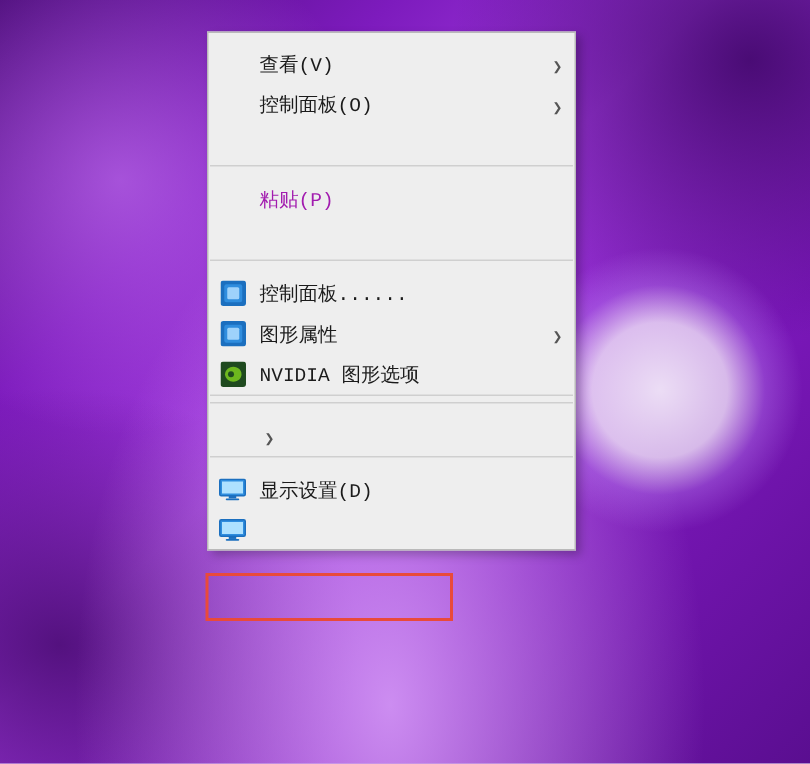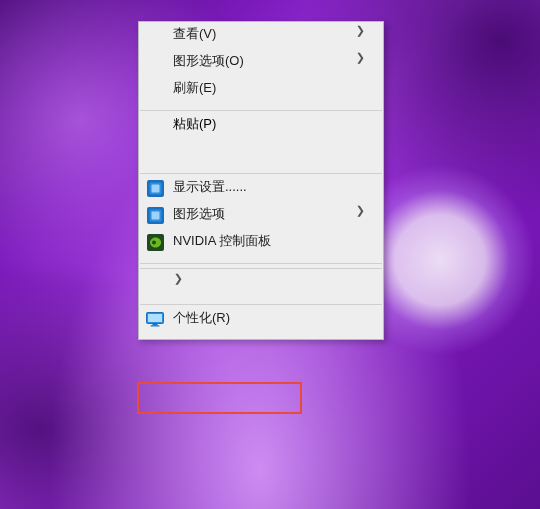--- a/index.html
+++ b/index.html
@@ -26,27 +26,28 @@
     width: 246px;
     background: #eeeeee;
     border: 1px solid #b9b9b9;
     box-shadow: 3px 3px 6px rgba(0,0,0,0.25);
     padding: 3px 0;
   }
 
   .menu-item {
     height: 27px;
     display: flex;
-    align-items: flex-start;
-    padding: 0 18px 0 6px;
+    align-items: flex-end;
+    padding: 0 8px 0 6px;
     color: #1b1b1b;
     white-space: nowrap;
     position: relative;
+    font-family: Liberation Mono, monospace;
   }
-  .menu-item.disabled { color: #000000; }
+  .menu-item.disabled { color: #a21caf; }
 
   .icon-slot {
     width: 20px;
     height: 20px;
     margin-right: 8px;
     flex: 0 0 20px;
     display: flex;
     align-items: center;
     justify-content: center;
   }
@@ -82,79 +83,88 @@
 <body>
 
 <div class="context-menu">
     <div class="menu-item">
       <span class="icon-slot"></span>
       <span class="label">查看(V)</span>
       <span class="submenu-arrow">❯</span>
     </div>
     <div class="menu-item">
       <span class="icon-slot"></span>
-      <span class="label">图形选项(O)</span>
+      <span class="label">控制面板(O)</span>
       <span class="submenu-arrow">❯</span>
     </div>
     <div class="menu-item">
       <span class="icon-slot"></span>
-      <span class="label">刷新(E)</span>
     </div>
     <div class="sep"></div>
     <div class="menu-item disabled">
       <span class="icon-slot"></span>
       <span class="label">粘贴(P)</span>
     </div>
     <div class="menu-item disabled">
       <span class="icon-slot"></span>
     </div>
     <div class="sep"></div>
     <div class="menu-item">
       <span class="icon-slot">
         <svg width="17" height="17" viewBox="0 0 17 17">
           <rect x="0" y="0" width="17" height="17" rx="2" fill="#1b6fbf"></rect>
           <rect x="2.5" y="2.5" width="12" height="12" rx="1.5" fill="#2f8dde"></rect>
           <rect x="4.5" y="4.5" width="8" height="8" rx="1" fill="#9ed2fb"></rect>
         </svg>
       </span>
-      <span class="label">显示设置......</span>
+      <span class="label">控制面板......</span>
     </div>
     <div class="menu-item">
       <span class="icon-slot">
         <svg width="17" height="17" viewBox="0 0 17 17">
           <rect x="0" y="0" width="17" height="17" rx="2" fill="#1b6fbf"></rect>
           <rect x="2.5" y="2.5" width="12" height="12" rx="1.5" fill="#2f8dde"></rect>
           <rect x="4.5" y="4.5" width="8" height="8" rx="1" fill="#9ed2fb"></rect>
         </svg>
       </span>
-      <span class="label">图形选项</span>
+      <span class="label">图形属性</span>
       <span class="submenu-arrow">❯</span>
     </div>
     <div class="menu-item">
       <span class="icon-slot">
         <svg width="17" height="17" viewBox="0 0 17 17">
           <rect x="0" y="0" width="17" height="17" rx="2" fill="#1f4a1f"></rect>
           <path d="M3 8.5 C3 5.5 6 3.5 8.5 3.5 C12 3.5 14 6 14 8.5 C14 11 12 13.5 8.5 13.5 C6 13.5 3 11.5 3 8.5 Z" fill="#6db81e"></path>
           <circle cx="7" cy="8.5" r="2" fill="#1f4a1f"></circle>
         </svg>
       </span>
-      <span class="label">NVIDIA 控制面板</span>
+      <span class="label">NVIDIA 图形选项</span>
     </div>
     <div class="sep"></div>
     <div class="sep"></div>
     <div class="menu-item">
       <span class="icon-slot"></span>
       <span class="submenu-arrow">❯</span>
     </div>
     <div class="sep"></div>
     <div class="menu-item">
       <span class="icon-slot">
         <svg width="18" height="15" viewBox="0 0 18 15">
           <rect x="0.5" y="0.5" width="17" height="11" rx="1" fill="#2f8dde" stroke="#1b6fbf"></rect>
           <rect x="2" y="2" width="14" height="8" fill="#aee1ff"></rect>
           <rect x="6.5" y="11.5" width="5" height="1.8" fill="#1b6fbf"></rect>
           <rect x="4.5" y="13.3" width="9" height="1.2" rx="0.6" fill="#1b6fbf"></rect>
         </svg>
       </span>
-      <span class="label">个性化(R)</span>
+      <span class="label">显示设置(D)</span>
+    </div>
+    <div class="menu-item">
+      <span class="icon-slot">
+        <svg width="18" height="15" viewBox="0 0 18 15">
+          <rect x="0.5" y="0.5" width="17" height="11" rx="1" fill="#2f8dde" stroke="#1b6fbf"></rect>
+          <rect x="2" y="2" width="14" height="8" fill="#aee1ff"></rect>
+          <rect x="6.5" y="11.5" width="5" height="1.8" fill="#1b6fbf"></rect>
+          <rect x="4.5" y="13.3" width="9" height="1.2" rx="0.6" fill="#1b6fbf"></rect>
+        </svg>
+      </span>
     </div>
   </div>
 <div class="highlight-box"></div>
 
 </body></html>

